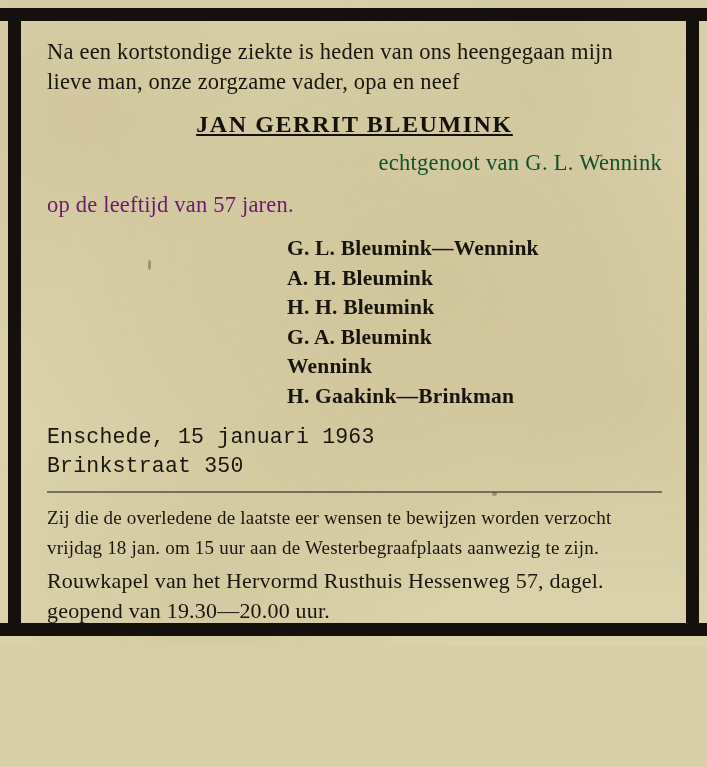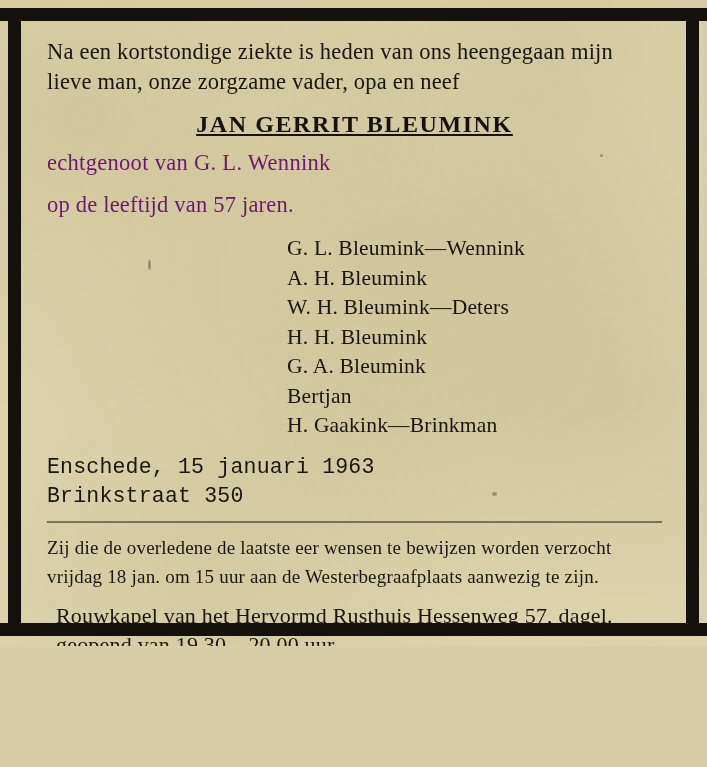--- a/index.html
+++ b/index.html
@@ -76,35 +76,36 @@
     text-align: center;
     font-weight: bold;
     font-size: 24px;
     letter-spacing: 1.6px;
     color: #15120c;
     margin: 8px 0 12px 0;
     font-family: "Liberation Serif", serif;
     text-decoration: underline;
   }
   .spouse-line {
-    text-align: left;
+    text-align: right;
     font-size: 22.5px;
-    color: #701a75;
+    color: #14532d;
     margin: 4px 0 16px 0;
     letter-spacing: 0.3px;
   }
   .age-line {
     font-size: 22.5px;
     color: #701a75;
     margin: 0 0 16px 0;
     letter-spacing: 0.2px;
   }
   .survivors {
     margin: 13px 0 12px 0;
     padding-left: 240px;
+    font-weight: bold;
   }
   .survivor {
     font-size: 21.5px;
     line-height: 29.5px;
     color: #19160f;
     letter-spacing: 0.2px;
     white-space: nowrap;
   }
   .address-block {
     margin: 12px 0 6px 0;
@@ -128,21 +129,21 @@
     line-height: 29.5px;
     color: #19160f;
     letter-spacing: 0.2px;
     margin: 0 0 4px 0;
   }
   .chapel {
     font-size: 22px;
     line-height: 29.5px;
     color: #19160f;
     letter-spacing: 0.2px;
-    margin: 9px;
+    margin: 0;
   }
   
   .speck {
     position: absolute;
     background: rgba(40,34,24,0.35);
     border-radius: 50%;
     pointer-events: none;
   }
 </style>
 </head>
@@ -161,24 +162,23 @@
 
     <div class="deceased-name">JAN GERRIT BLEUMINK</div>
 
     <div class="spouse-line">echtgenoot van G. L. Wennink</div>
 
     <div class="age-line">op de leeftijd van 57 jaren.</div>
 
     <div class="survivors">
       <div class="survivor">G. L. Bleumink—Wennink</div>
       <div class="survivor">A. H. Bleumink</div>
-      <div class="survivor">W. H. Bleumink—Deters</div>
       <div class="survivor">H. H. Bleumink</div>
       <div class="survivor">G. A. Bleumink</div>
-      <div class="survivor">Bertjan</div>
+      <div class="survivor">Wennink</div>
       <div class="survivor">H. Gaakink—Brinkman</div>
     </div>
 
     <div class="address-block">
       <div class="address-line">Enschede, 15 januari 1963</div>
       <div class="address-line">Brinkstraat 350</div>
     </div>
 
     <div class="divider"></div>
 

